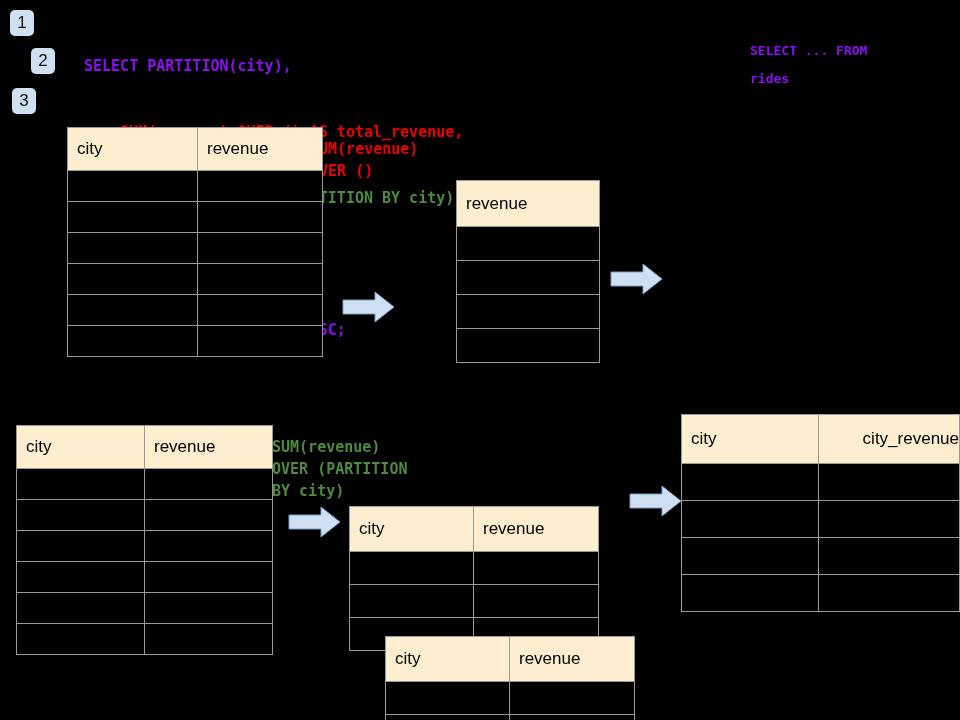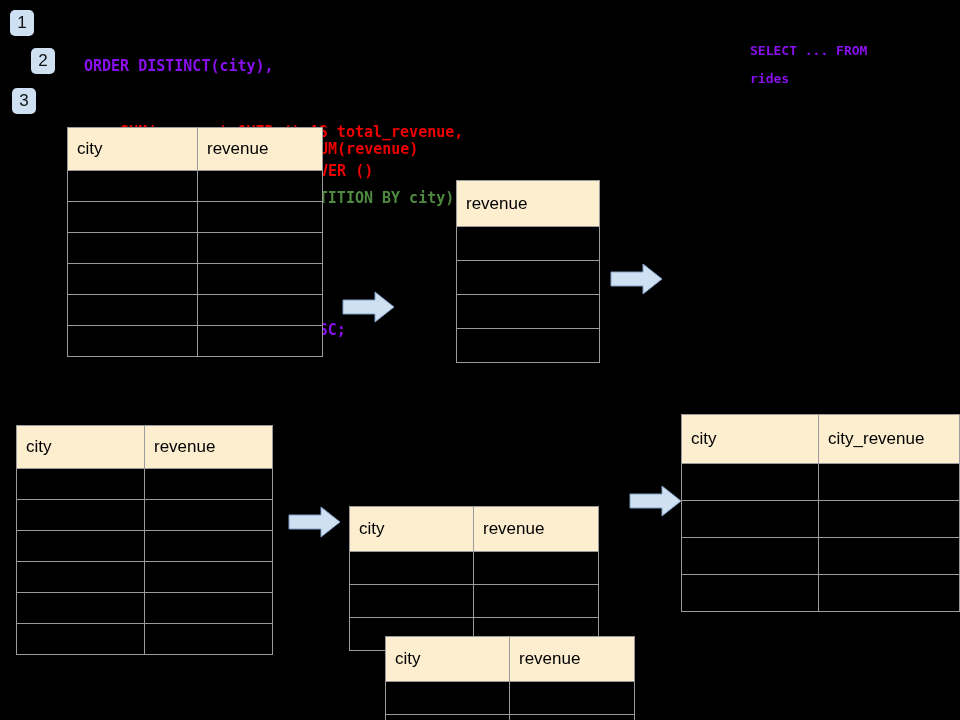--- a/index.html
+++ b/index.html
@@ -118,21 +118,21 @@
   #tbl-part-mid .col-b { width: 115px; }
 
   #tbl-part-front{ left: 385px; top: 636px; z-index: 5; }
   #tbl-part-front th, #tbl-part-front td { height: 32px; }
   #tbl-part-front .col-a { width: 114px; }
   #tbl-part-front .col-b { width: 115px; }
 
   #tbl-out       { left: 681px; top: 414px; }
   #tbl-out th, #tbl-out td { height: 36px; }
   #tbl-out .col-a { width: 133px; }
-  #tbl-out .col-b { width: 133px; }
+  #tbl-out .col-b { width: 133px; text-align: right; }
 
   
   .arrow {
     position: absolute;
     width: 54px;
     height: 34px;
   }
   #arrow-1 { left: 342px; top: 290px; }
   #arrow-2 { left: 610px; top: 262px; }
   #arrow-3 { left: 288px; top: 505px; }
@@ -141,32 +141,35 @@
 </head>
 <body>
 
 <div id="canvas">
 
   <div id="badge1" class="step-badge">1</div>
   <div id="badge2" class="step-badge">2</div>
   <div id="badge3" class="step-badge">3</div>
 
   <div class="sql-block">
-    <div class="sql-line c-purple">ORDER DISTINCT(city),</div>
+    <div class="sql-line c-purple">SELECT PARTITION(city),</div>
     <div class="sql-line c-red">    SUM(revenue) OVER () AS total_revenue,</div>
     <div class="sql-line c-green">    SUM(revenue) OVER (PARTITION BY city) as city_revenue</div>
     <div class="sql-line c-purple">  FROM rides</div>
     <div class="sql-line c-purple">  ORDER by city_revenue DESC;</div>
   </div>
 
   <div class="sql-aside">SELECT ... FROM
 rides</div>
 
   <div id="annot-over" class="annot">SUM(revenue)
 OVER ()</div>
+  <div id="annot-part" class="annot">SUM(revenue)
+OVER (PARTITION
+BY city)</div>
 
   <table id="tbl-src-top" class="tbl">
     <thead>
       <tr>
         <th class="col-a">city</th>
         <th class="col-b">revenue</th>
       </tr>
     </thead>
     <tbody>
       <tr>

